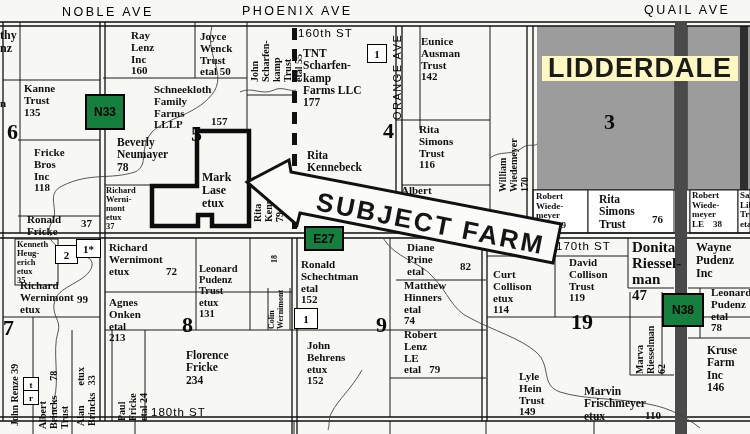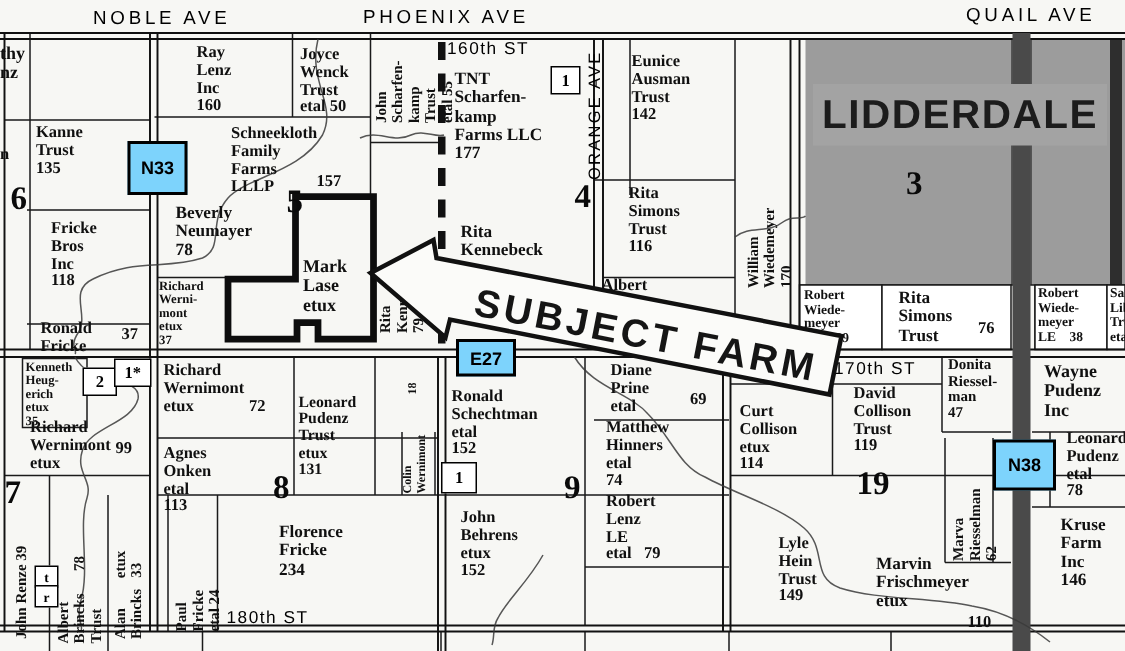--- a/index.html
+++ b/index.html
@@ -1,29 +1,29 @@
 <!DOCTYPE html>
 <html><head>
 <meta charset="utf-8">
 <style>
   html,body{margin:0;padding:0}
   body{width:750px;height:434px;overflow:hidden;position:relative;background:#f7f7f4;font-family:"Liberation Serif",serif}
   .stage{position:absolute;inset:0;width:750px;height:434px}
   svg{position:absolute;left:0;top:0}
   .lbl{position:absolute;font:700 11px/1.07 "Liberation Serif",serif;color:#101010;white-space:pre;z-index:3}
-  .s85{font-size:8.5px}.s9{font-size:9px}.s95{font-size:10px}.s105{font-size:10.5px}.s115{font-size:11.5px}.s12{font-size:12px}
+  .s85{font-size:8.5px}.s9{font-size:9px}.s95{font-size:15px}.s105{font-size:10.5px}.s115{font-size:11.5px}.s12{font-size:12px}
   .vl{position:absolute;transform:rotate(-90deg);transform-origin:0 0;font:700 10px/1.1 "Liberation Serif",serif;color:#101010;white-space:pre;z-index:3}
   .acre{position:absolute;font:700 11px "Liberation Serif",serif;color:#101010;z-index:3}
   .rl{position:absolute;font:400 12.5px "Liberation Sans",sans-serif;letter-spacing:2.5px;color:#000;white-space:nowrap;z-index:4}
   .stl{position:absolute;font:400 11.5px "Liberation Sans",sans-serif;letter-spacing:1px;color:#000;white-space:nowrap;z-index:4}
   .vstl{position:absolute;transform:rotate(-90deg);transform-origin:0 0;font:400 11px "Liberation Sans",sans-serif;letter-spacing:1.5px;color:#000;white-space:nowrap;z-index:4}
   .sec{position:absolute;font:700 22px/1 "Liberation Serif",serif;color:#0a0a0a;z-index:3}
-  .mk{position:absolute;background:#7dd3fc;border:2px solid #000;font:700 12px "Liberation Sans",sans-serif;color:#000;display:flex;align-items:center;justify-content:center;z-index:3}
+  .mk{position:absolute;background:#15803d;border:2px solid #000;font:700 12px "Liberation Sans",sans-serif;color:#000;display:flex;align-items:center;justify-content:center;z-index:3}
   .bx{position:absolute;background:#fff;border:1.5px solid #000;font:700 11px "Liberation Serif",serif;color:#000;display:flex;align-items:center;justify-content:center;z-index:3}
-  .town-label{position:absolute;left:542px;top:56px;width:196px;height:41px;background:#a3a3a3;display:flex;align-items:center;justify-content:center;font:700 27px "Liberation Sans",sans-serif;letter-spacing:1px;color:#1c1c1c;z-index:3}
+  .town-label{position:absolute;left:542px;top:56px;width:196px;height:25px;background:#fef9c3;display:flex;align-items:center;justify-content:center;font:700 27px "Liberation Sans",sans-serif;letter-spacing:1px;color:#1c1c1c;z-index:3}
 </style>
 </head>
 <body>
 
 <div class="stage">
 
   <svg width="750" height="434" style="z-index:1">
 
     <g>
       <rect x="537" y="26" width="213" height="164" fill="#9c9c9c"></rect>
@@ -153,40 +153,40 @@
 Pudenz
 Inc</div>
   <div class="lbl" style="left:711px;top:287px">Leonard
 Pudenz
 etal
 78</div>
   <div class="lbl s115" style="left:707px;top:344px">Kruse
 Farm
 Inc
 146</div>
-  <div class="lbl s115" style="left:584px;top:370px">Marvin
+  <div class="lbl s115" style="left:584px;top:385px">Marvin
 Frischmeyer
 etux</div>
   <div class="acre" style="left:645px;top:409px">110</div>
-  <div class="lbl" style="left:519px;top:357px">Lyle
+  <div class="lbl" style="left:519px;top:371px">Lyle
 Hein
 Trust
 149</div>
   <div class="lbl" style="left:569px;top:257px">David
 Collison
 Trust
 119</div>
   <div class="lbl" style="left:493px;top:269px">Curt
 Collison
 etux
 114</div>
   <div class="lbl" style="left:407px;top:242px">Diane
 Prine
 etal</div>
-  <div class="acre" style="left:460px;top:260px">69</div>
+  <div class="acre" style="left:460px;top:260px">82</div>
   <div class="lbl" style="left:404px;top:280px">Matthew
 Hinners
 etal
 74</div>
   <div class="lbl" style="left:404px;top:329px">Robert
 Lenz
 LE
 etal   79</div>
   <div class="lbl" style="left:307px;top:340px">John
 Behrens
@@ -196,21 +196,21 @@
 Schechtman
 etal
 152</div>
   <div class="lbl" style="left:109px;top:242px">Richard
 Wernimont
 etux</div>
   <div class="acre" style="left:166px;top:265px">72</div>
   <div class="lbl" style="left:109px;top:297px">Agnes
 Onken
 etal
-113</div>
+213</div>
   <div class="lbl s105" style="left:199px;top:263px">Leonard
 Pudenz
 Trust
 etux
 131</div>
   <div class="lbl s115" style="left:186px;top:349px">Florence
 Fricke
 234</div>
   <div class="lbl s85" style="left:17px;top:240px">Kenneth
 Heug-

